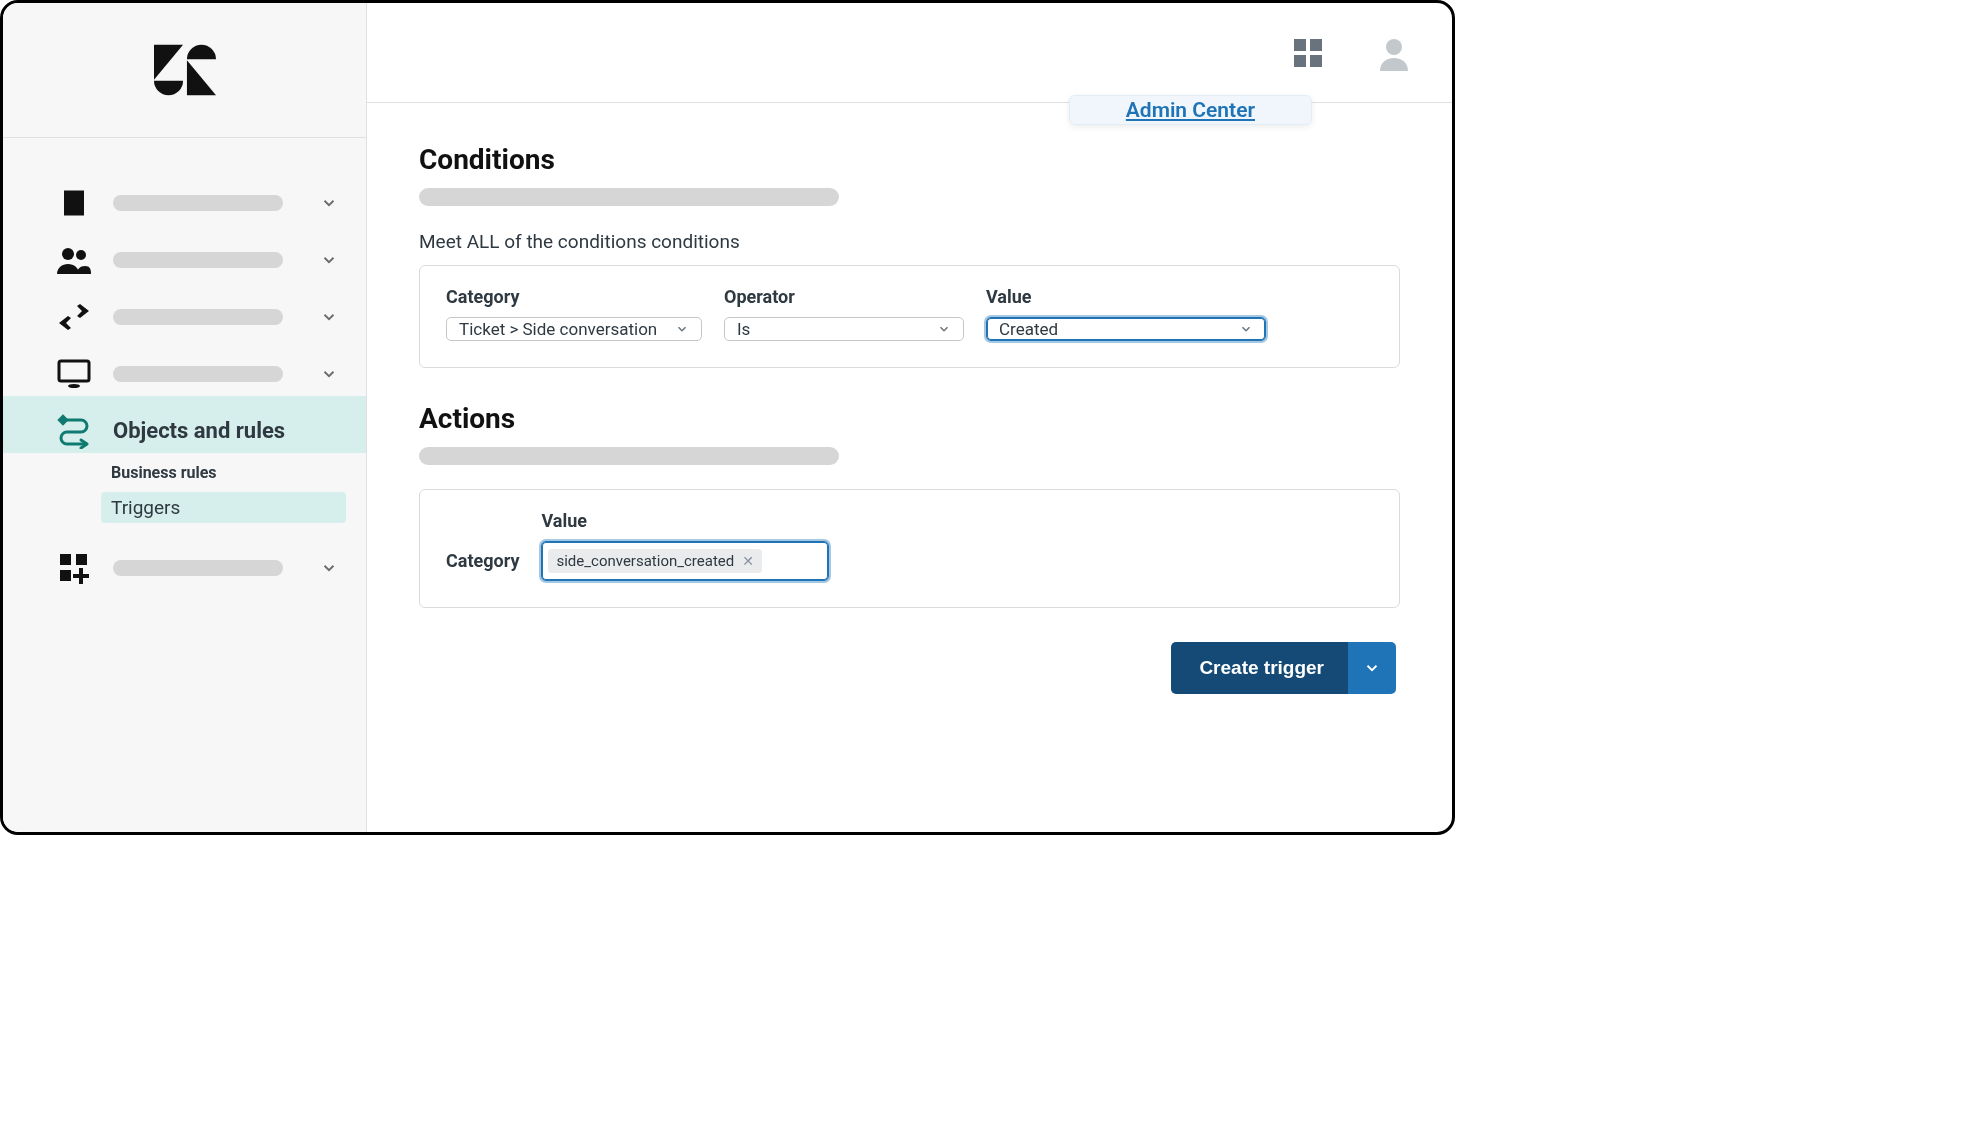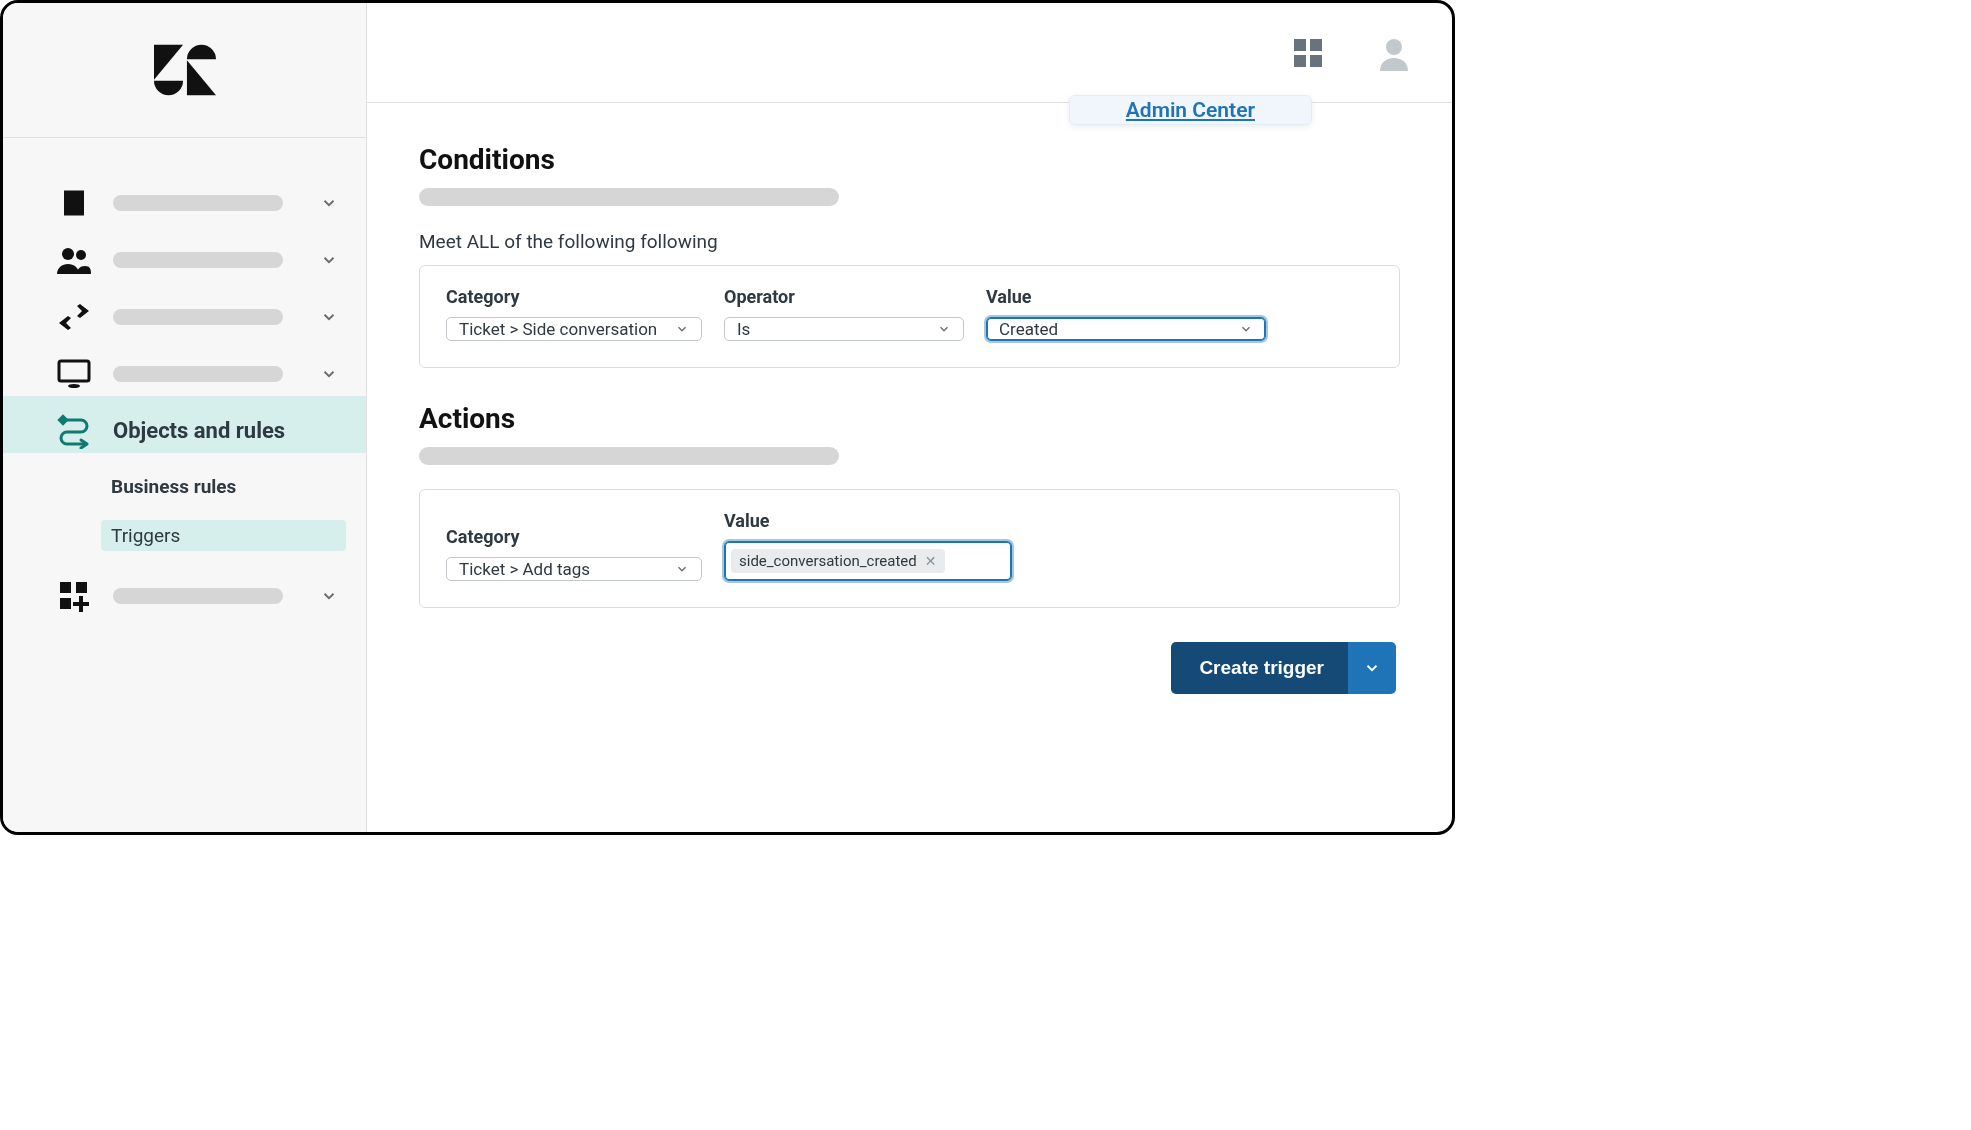--- a/index.html
+++ b/index.html
@@ -66,24 +66,24 @@
   .nav-item.active .label-text {
     font-size: 22px;
     font-weight: 700;
     color: #2f3941;
   }
   .subnav {
     padding-left: 108px;
     padding-right: 20px;
   }
   .subnav-heading {
-    font-size: 19px;
+    font-size: 16px;
     font-weight: 700;
     color: #2f3941;
-    padding: 22px 0;
+    padding: 10px 0;
   }
   .subnav-item {
     font-size: 19px;
     color: #2f3941;
     padding: 4px 10px;
     border-radius: 4px;
     cursor: pointer;
     margin-left: -10px;
     display: inline-block;
     width: calc(100% + 10px);
@@ -378,21 +378,21 @@
     </div>
 
     <div class="admin-pill">
       <a href="#">Admin Center</a>
     </div>
 
     <div class="content">
 
       <h2 class="section-title">Conditions</h2>
       <div class="desc-placeholder"></div>
-      <div class="subdesc">Meet ALL of the following following</div>
+      <div class="subdesc">Meet ALL of the conditions conditions</div>
 
       <div class="panel">
         <div class="field-col">
           <div class="field-label">Category</div>
           <div class="select-box wide">
             <span>Ticket &gt; Side conversation</span>
             <span class="chev-sm">
               <svg width="14" height="14" viewBox="0 0 24 24" fill="none" stroke="#68737d" stroke-width="2.5">
                   <polyline points="6 9 12 15 18 9"></polyline>
                 </svg>
@@ -422,28 +422,20 @@
           </div>
         </div>
       </div>
 
       <h2 class="section-title">Actions</h2>
       <div class="desc-placeholder"></div>
 
       <div class="panel">
         <div class="field-col">
           <div class="field-label">Category</div>
-          <div class="select-box wide">
-            <span>Ticket &gt; Add tags</span>
-            <span class="chev-sm">
-              <svg width="14" height="14" viewBox="0 0 24 24" fill="none" stroke="#68737d" stroke-width="2.5">
-                  <polyline points="6 9 12 15 18 9"></polyline>
-                </svg>
-            </span>
-          </div>
         </div>
         <div class="field-col">
           <div class="field-label">Value</div>
           <div class="tag-input">
             <span class="tag-chip">
               <span>side_conversation_created</span>
               <span class="x">✕</span>
             </span>
           </div>
         </div>

